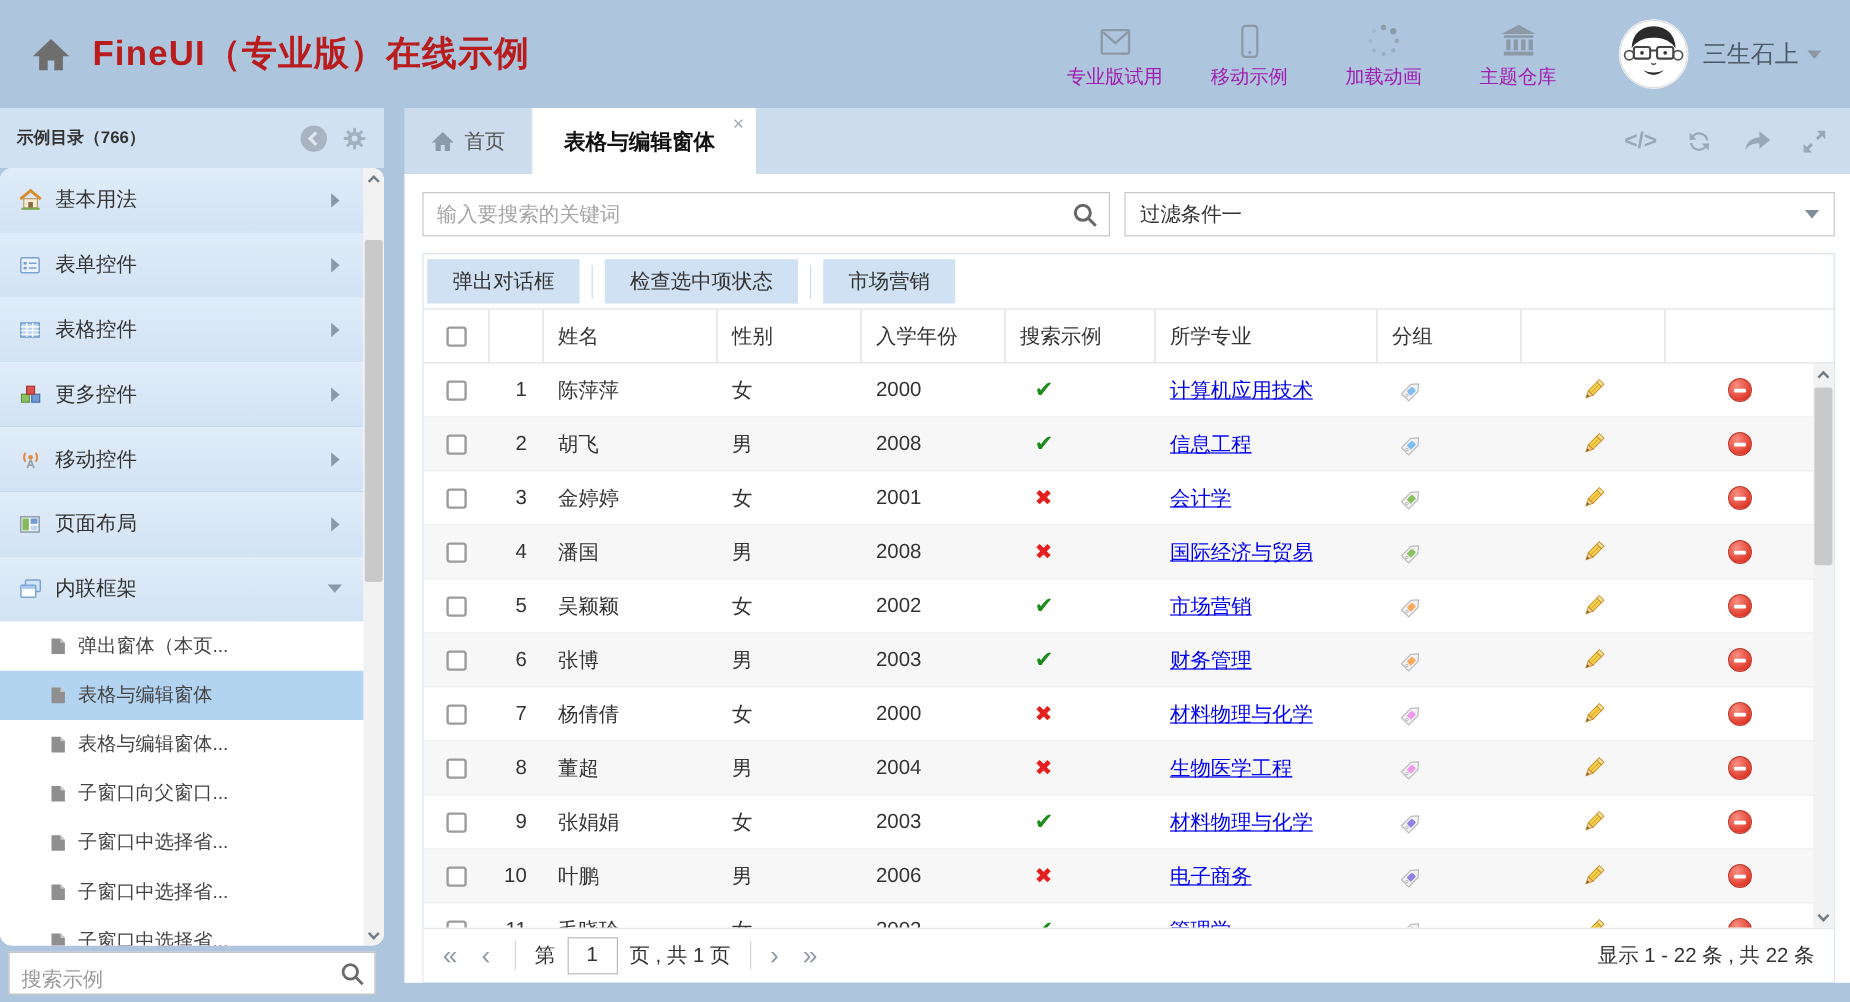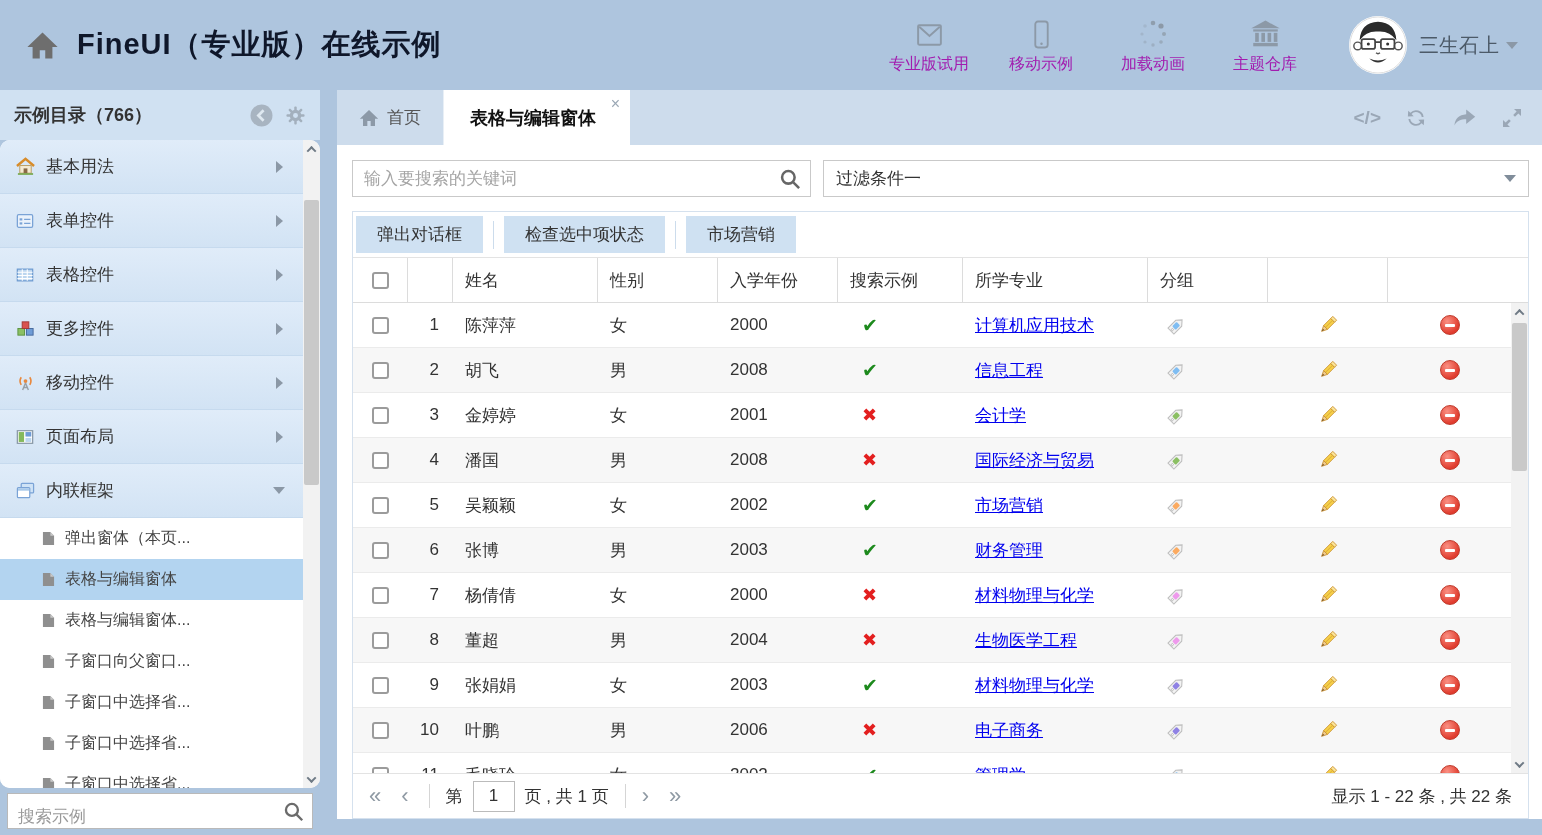--- a/index.html
+++ b/index.html
@@ -1,38 +1,38 @@
 <!DOCTYPE html>
 <html><head>
 <meta charset="utf-8">
 <style>
   *{box-sizing:border-box;margin:0;padding:0;}
   html,body{width:1542px;height:835px;overflow:hidden;}
   body{background:#aec5de;font-family:"Liberation Sans","DejaVu Sans",sans-serif;color:#333;}
 
   
   .hdr{height:90px;display:flex;align-items:center;padding:0 24px 0 26px;}
-  .hdr-title{font-size:29px;font-weight:bold;color:#0f172a;margin-left:18px;letter-spacing:1px;}
+  .hdr-title{font-size:29px;font-weight:bold;color:#b91c1c;margin-left:18px;letter-spacing:1px;}
   .hdr-spacer{flex:1;}
   .hnav{display:flex;align-items:center;}
   .hnav-item{display:flex;flex-direction:column;align-items:center;justify-content:center;width:112px;cursor:pointer;}
   .hnav-item .ico{height:34px;display:flex;align-items:flex-end;justify-content:center;}
   .hnav-item .lbl{font-size:16px;color:#a21caf;margin-top:5px;white-space:nowrap;}
   .avatar{width:58px;height:58px;border-radius:50%;background:#fff;margin-left:28px;overflow:hidden;flex:none;}
   .uname{font-size:20px;color:#4c5a68;margin-left:12px;white-space:nowrap;}
   .caret{display:inline-block;width:0;height:0;border-left:6px solid transparent;border-right:6px solid transparent;border-top:7px solid #8b98a6;margin-left:7px;vertical-align:middle;}
 
   
   .wrap{display:flex;height:745px;}
   .sidebar{width:320px;flex:none;display:flex;flex-direction:column;}
   .main{flex:1;margin-left:17px;display:flex;flex-direction:column;}
 
   
   .side-hd{height:50px;background:#d0e1f2;display:flex;align-items:center;padding:0 14px;flex:none;}
-  .side-hd .t{font-size:18px;font-weight:bold;color:#333;}
+  .side-hd .t{font-size:14px;font-weight:bold;color:#333;}
   .side-hd .sp{flex:1;}
   .side-hd .hico{margin-left:12px;cursor:pointer;display:flex;align-items:center;}
   .side-menu{flex:1;background:#fff;position:relative;overflow:hidden;border-radius:10px;}
   .menu-inner{width:303px;}
   .mitem{height:54px;display:flex;align-items:center;padding:0 14px;background:linear-gradient(#e0ecf9,#d2e3f4);border-bottom:1px solid #c6daee;cursor:pointer;}
   .mitem .micon{width:22px;display:flex;justify-content:center;margin-right:10px;flex:none;}
   .mitem .mlbl{font-size:17px;color:#333;}
   .mitem .sp{flex:1;}
   .tri-r{width:0;height:0;border-top:6px solid transparent;border-bottom:6px solid transparent;border-left:7px solid #8b98a6;margin-right:6px;}
   .tri-d{width:0;height:0;border-left:6px solid transparent;border-right:6px solid transparent;border-top:7px solid #8b98a6;margin-right:4px;}
@@ -57,21 +57,21 @@
   .tab.active{background:#fff;font-weight:bold;color:#111;font-size:18px;position:relative;padding:0 34px 0 26px;border-right:none;}
   .tab-close{position:absolute;top:6px;right:10px;font-size:16px;font-weight:normal;color:#9aa7b4;cursor:pointer;line-height:1;}
   .tabbar .sp{flex:1;}
   .tbicons{display:flex;align-items:center;padding-right:20px;}
   .tbico{margin-left:22px;cursor:pointer;display:flex;align-items:center;color:#9aa7b6;}
   .code-ico{font-size:19px;font-weight:bold;color:#9aa7b6;font-family:"Liberation Sans",sans-serif;}
 
   
   .content{background:#fff;height:674px;padding:15px 15px 0 15px;flex:none;}
   .filters{display:flex;}
-  .inp-wrap{position:relative;width:459px;flex:none;}
+  .inp-wrap{position:relative;width:573px;flex:none;}
   .inp-wrap input{width:100%;height:37px;border:1px solid #c9c9c9;font-size:17px;padding:0 40px 0 11px;color:#333;outline:none;font-family:inherit;}
   .inp-wrap input::placeholder{color:#a5a5a5;}
   .inp-wrap .mag{position:absolute;right:10px;top:8px;cursor:pointer;}
   .dd{flex:1;margin-left:12px;height:37px;border:1px solid #c9c9c9;display:flex;align-items:center;padding:0 12px;font-size:17px;color:#333;cursor:pointer;background:#fff;}
   .dd .sp{flex:1;}
 
   .grid{margin-top:14px;border:1px solid #d5e1ee;}
   .gtoolbar{padding:4px 3px;display:flex;align-items:center;border-bottom:1px solid #e3e3e3;}
   .gbtn{height:37px;background:#cfe1f2;border:none;font-size:17px;color:#333;padding:0 21px;cursor:pointer;font-family:inherit;}
   .gsep{width:1px;height:28px;background:#ccdcec;margin:0 10px;}

